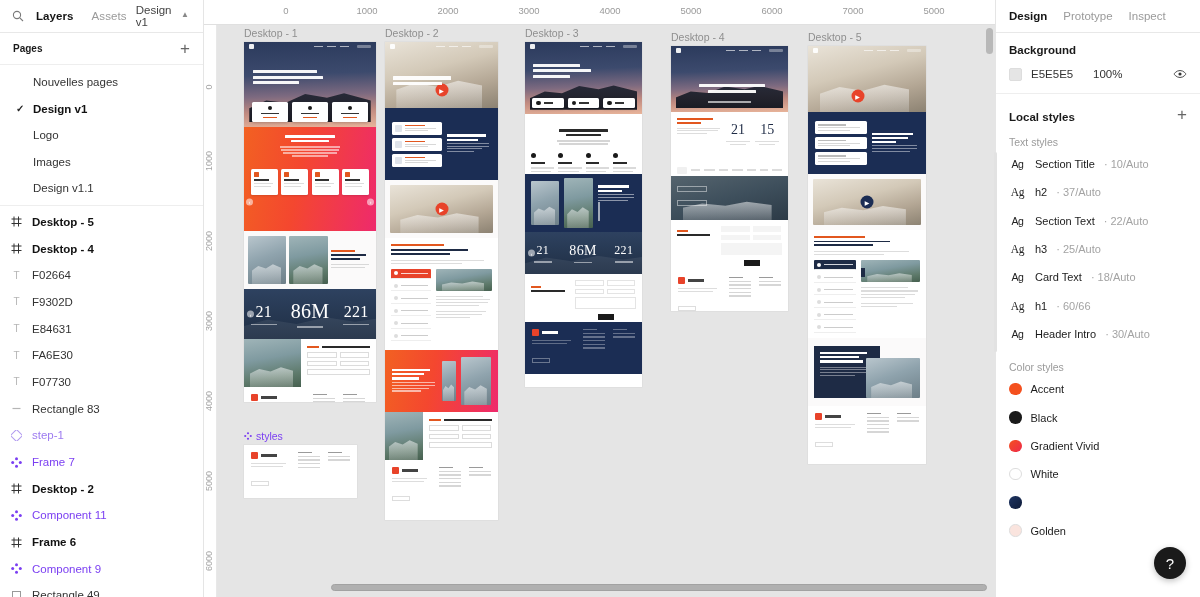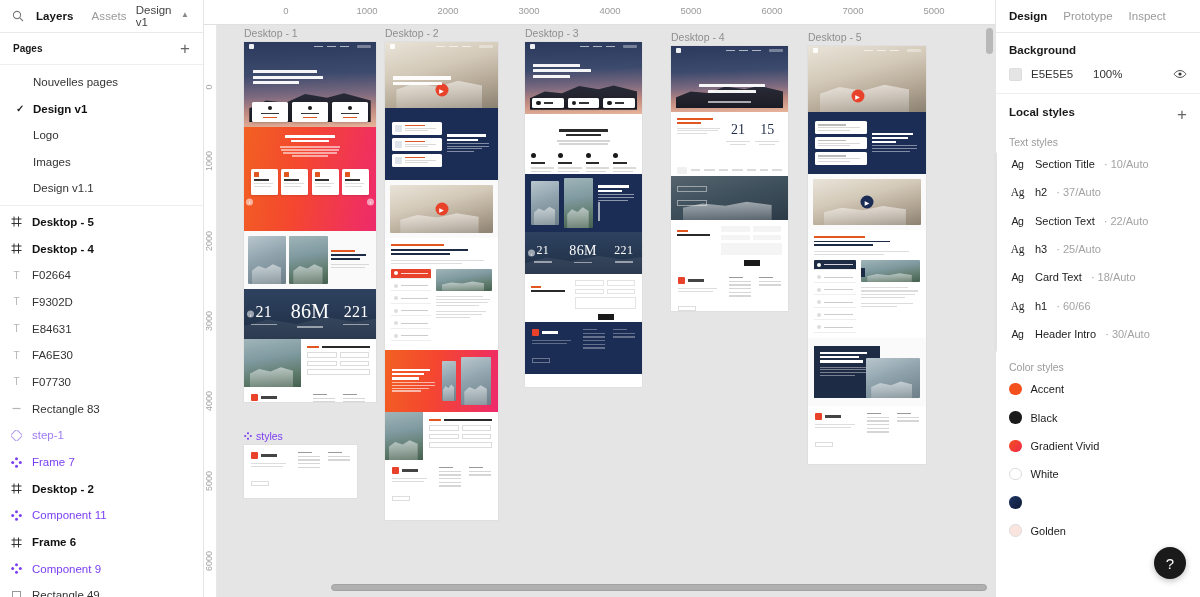--- a/index.html
+++ b/index.html
@@ -311,21 +311,21 @@
 
   .rp-sec { padding:11px 13px 12px; border-bottom:1px solid #eee;}
   .rp-sec-title { font-size:11.5px; font-weight:bold; color:#1a1a1a; }
   .bg-row { display:flex; align-items:center; margin-top:11px; gap:0; }
   .bg-sw { width:13px; height:13px; background:#e5e5e5; border:.5px solid #ddd; border-radius:2px; cursor:pointer;}
   .bg-hex { font-size:11.5px; color:#333; margin-left:9px; width:62px; }
   .bg-op { font-size:11.5px; color:#333; }
   .eye { margin-left:auto; color:#444; cursor:pointer; display:flex;}
 
   .styles-head {
-    padding:12px 13px 0; display:flex; align-items:flex-start;
+    padding:12px 13px 0; display:flex; align-items:flex-end;
   }
   .sub-label { font-size:10.5px; color:#9b9b9b; padding:13px 13px 2px; }
   .style-row {
     height:28.3px; display:flex; align-items:center; gap:9px;
     padding:0 13px; cursor:pointer; font-size:11px;
   }
   .ag {
     width:17px; flex:0 0 17px; text-align:center; color:#222;
     font-size:10.5px; letter-spacing:-.3px;
   }

